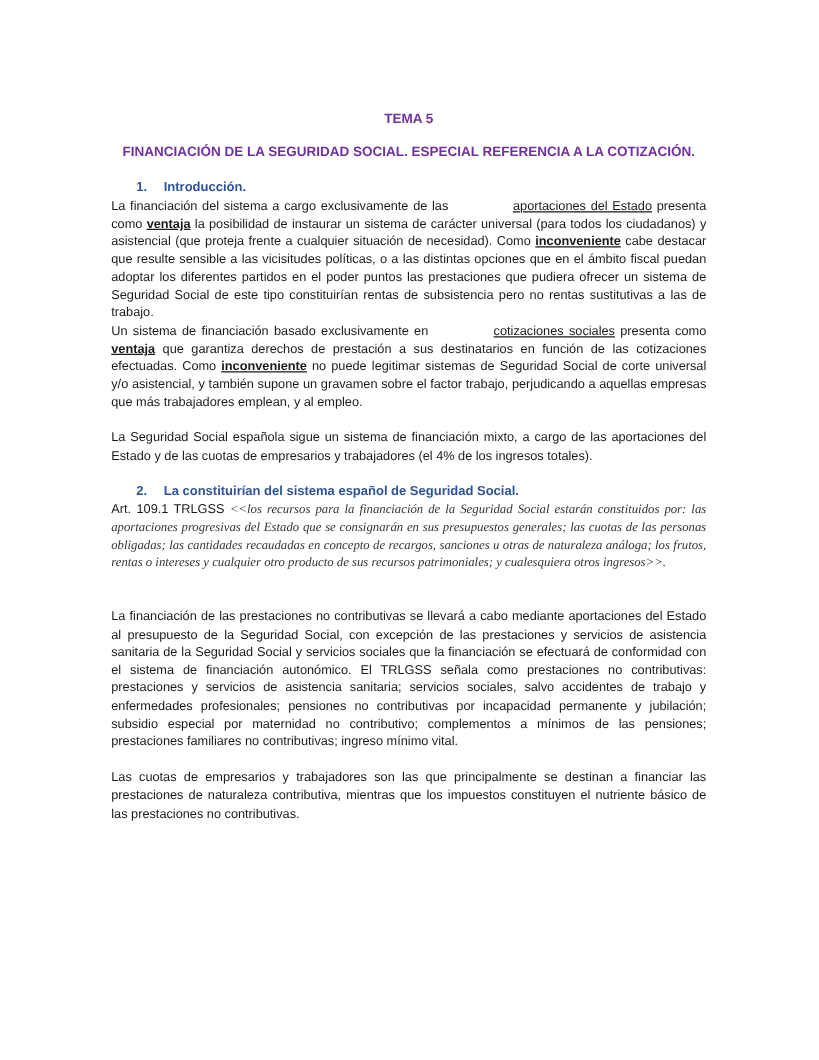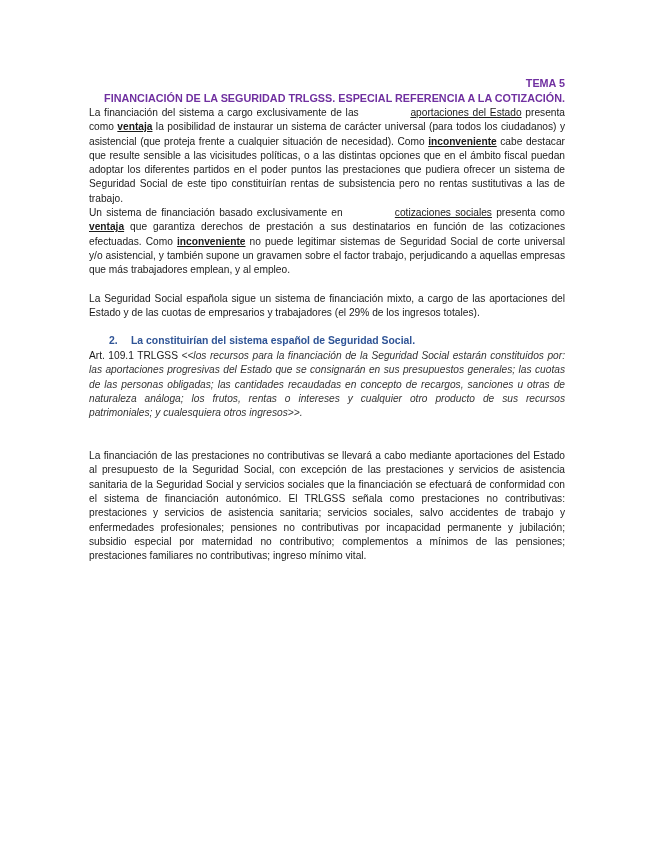--- a/index.html
+++ b/index.html
@@ -1,42 +1,46 @@
 <!DOCTYPE html>
 <html><head>
 <meta charset="utf-8">
 <style>
   html, body { margin: 0; padding: 0; background: #ffffff; }
   body { width: 655px; height: 848px; position: relative; overflow: hidden; }
   .page {
     position: absolute; left: 89px; top: 76px; width: 476px;
     font-family: "Liberation Sans", sans-serif; font-size: 10.2px; line-height: 14.3px; color: #1a1a1a;
   }
-  .title { text-align: right; color: #7030a0; font-weight: bold; font-size: 10.8px; line-height: 15px; }
+  .title { text-align: center; color: #7030a0; font-weight: bold; font-size: 10.8px; line-height: 15px; margin-top: 12px; }
   .heading { color: #2f5496; font-weight: bold; font-size: 10.4px; margin-left: 20px; margin-top: 14px; line-height: 14.5px; }
   .heading .num { display: inline-block; width: 22px; }
   p { margin: 0; text-align: justify; }
   .gap { height: 14.3px; }
   u { text-decoration: underline; margin-left: 48px; }
   b { font-weight: bold; text-decoration: underline; }
-  i { font-style: italic; color: #333; }
+  i { font-style: italic; color: #333; font-family: Liberation Serif, serif; }
 </style>
 </head>
 <body>
 
 <div class="page">
   <div class="title">TEMA 5</div>
-  <div class="title">FINANCIACIÓN DE LA SEGURIDAD TRLGSS. ESPECIAL REFERENCIA A LA COTIZACIÓN.</div>
+  <div class="title">FINANCIACIÓN DE LA SEGURIDAD SOCIAL. ESPECIAL REFERENCIA A LA COTIZACIÓN.</div>
 
+  <div class="heading">
+    <span class="num">1.</span><span>Introducción.</span>
+  </div>
   <p><span>La financiación del sistema a cargo exclusivamente de las </span><u>aportaciones del Estado</u><span> presenta como </span><b>ventaja</b><span> la posibilidad de instaurar un sistema de carácter universal (para todos los ciudadanos) y asistencial (que proteja frente a cualquier situación de necesidad). Como </span><b>inconveniente</b><span> cabe destacar que resulte sensible a las vicisitudes políticas, o a las distintas opciones que en el ámbito fiscal puedan adoptar los diferentes partidos en el poder puntos las prestaciones que pudiera ofrecer un sistema de Seguridad Social de este tipo constituirían rentas de subsistencia pero no rentas sustitutivas a las de trabajo.</span></p>
   <p><span>Un sistema de financiación basado exclusivamente en </span><u>cotizaciones sociales</u><span> presenta como </span><b>ventaja</b><span> que garantiza derechos de prestación a sus destinatarios en función de las cotizaciones efectuadas. Como </span><b>inconveniente</b><span> no puede legitimar sistemas de Seguridad Social de corte universal y/o asistencial, y también supone un gravamen sobre el factor trabajo, perjudicando a aquellas empresas que más trabajadores emplean, y al empleo.</span></p>
   <div class="gap"></div>
-  <p>La Seguridad Social española sigue un sistema de financiación mixto, a cargo de las aportaciones del Estado y de las cuotas de empresarios y trabajadores (el 29% de los ingresos totales).</p>
+  <p>La Seguridad Social española sigue un sistema de financiación mixto, a cargo de las aportaciones del Estado y de las cuotas de empresarios y trabajadores (el 4% de los ingresos totales).</p>
 
   <div class="heading">
     <span class="num">2.</span><span>La constituirían del sistema español de Seguridad Social.</span>
   </div>
   <p><span>Art. 109.1 TRLGSS </span><i>&lt;&lt;los recursos para la financiación de la Seguridad Social estarán constituidos por: las aportaciones progresivas del Estado que se consignarán en sus presupuestos generales; las cuotas de las personas obligadas; las cantidades recaudadas en concepto de recargos, sanciones u otras de naturaleza análoga; los frutos, rentas o intereses y cualquier otro producto de sus recursos patrimoniales; y cualesquiera otros ingresos&gt;&gt;.</i></p>
   <div class="gap"></div>
   <div class="gap"></div>
   <p>La financiación de las prestaciones no contributivas se llevará a cabo mediante aportaciones del Estado al presupuesto de la Seguridad Social, con excepción de las prestaciones y servicios de asistencia sanitaria de la Seguridad Social y servicios sociales que la financiación se efectuará de conformidad con el sistema de financiación autonómico. El TRLGSS señala como prestaciones no contributivas: prestaciones y servicios de asistencia sanitaria; servicios sociales, salvo accidentes de trabajo y enfermedades profesionales; pensiones no contributivas por incapacidad permanente y jubilación; subsidio especial por maternidad no contributivo; complementos a mínimos de las pensiones; prestaciones familiares no contributivas; ingreso mínimo vital.</p>
   <div class="gap"></div>
+  <p>Las cuotas de empresarios y trabajadores son las que principalmente se destinan a financiar las prestaciones de naturaleza contributiva, mientras que los impuestos constituyen el nutriente básico de las prestaciones no contributivas.</p>
 </div>
 
 </body></html>

